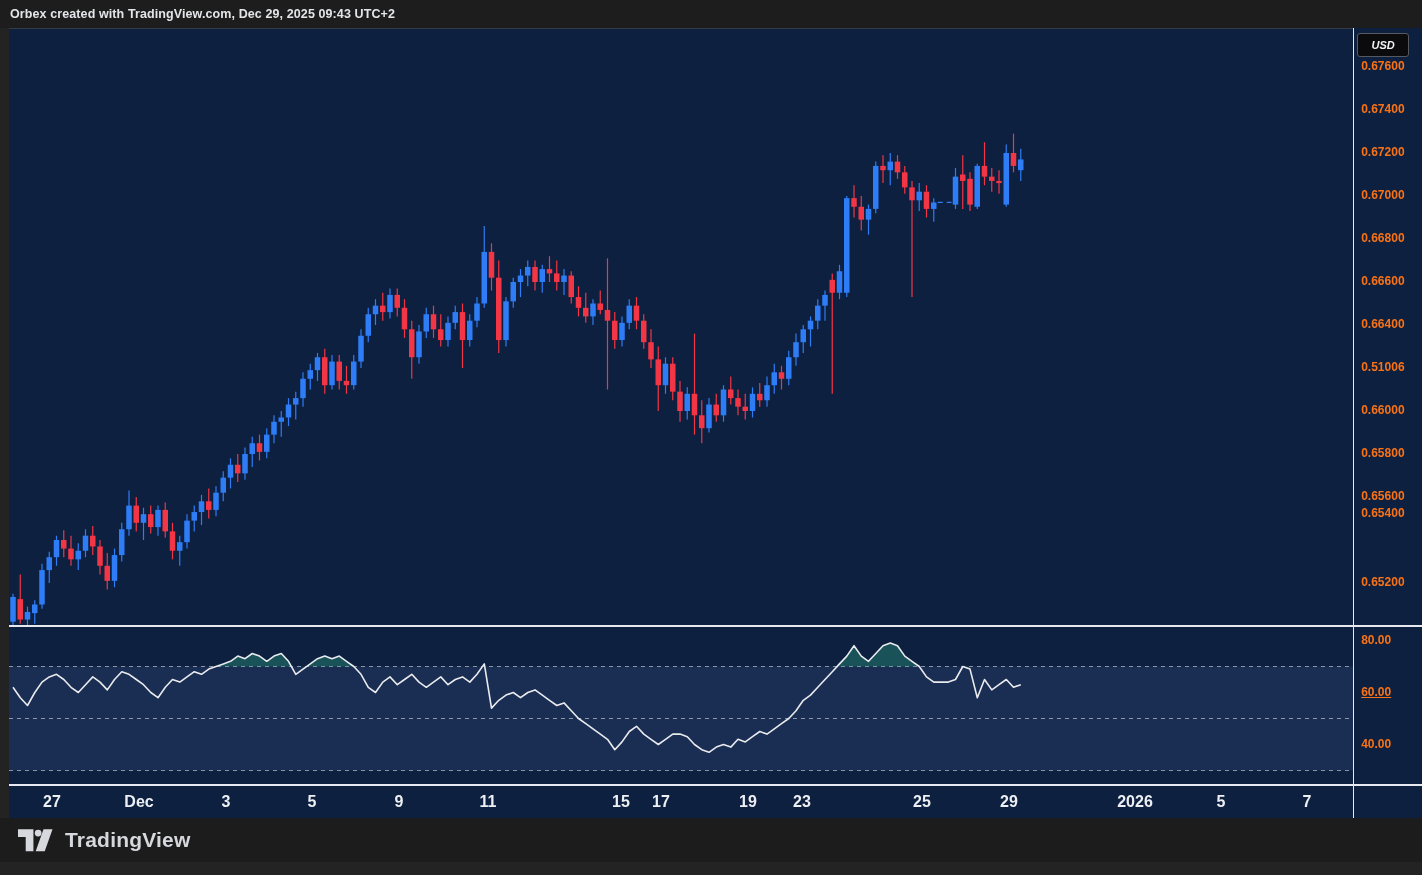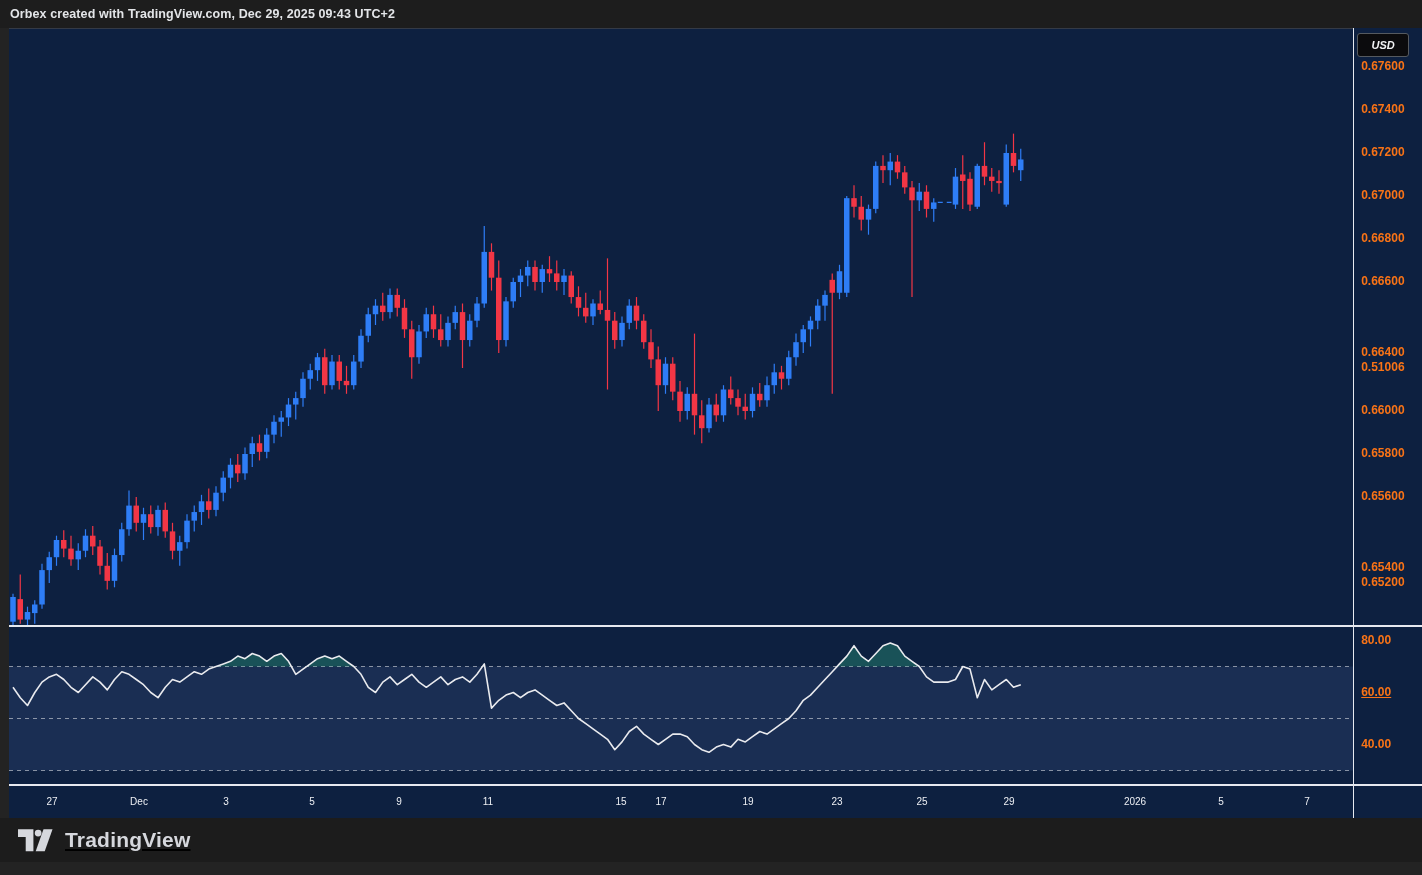--- a/index.html
+++ b/index.html
@@ -8,29 +8,29 @@
   .header span{margin-left:10px;color:#e3e5e8;font-size:12.5px;font-weight:bold;letter-spacing:.1px;}
   .chart-area{position:absolute;left:0;top:28px;width:1422px;height:790px;background:#232323;}
   .pane{position:absolute;left:9px;width:1344px;background:#0d2040;border-top:1px solid #343a46;}
   .price-pane{top:0;height:597px;}
   .rsi-pane{top:598.5px;height:157.5px;border-top:none;}
   .sep-h{position:absolute;left:9px;width:1413px;height:1.5px;background:#e6e9ef;z-index:5;}
   #sep1{top:597px;}
   #sep2{top:756px;}
   .time-axis{position:absolute;left:9px;top:757.5px;width:1344px;height:32.5px;background:#0d2040;}
   .time-label{position:absolute;top:0;height:32.5px;display:flex;align-items:center;transform:translateX(-50%);
-    color:#edeff3;font-size:10px;font-weight:normal;}
+    color:#edeff3;font-size:16px;font-weight:bold;}
   .price-axis{position:absolute;left:1354.2px;top:0;width:67.8px;height:790px;background:#0d2040;}
   .corner-ta{position:absolute;left:1354.2px;top:757.5px;width:67.8px;height:32.5px;background:#0d2040;}
   .v-sep{position:absolute;left:1353px;top:0;width:1.2px;height:790px;background:#e6e9ef;z-index:6;}
   .usd-btn{position:absolute;left:3px;top:5px;width:50px;height:22px;background:#0b0b0d;border:1px solid #555a60;
     border-radius:3px;color:#f2f3f5;font-size:11px;font-weight:bold;display:flex;align-items:center;justify-content:center;font-style:italic;}
   .ptick,.rtick{position:absolute;left:7px;color:#f97316;font-size:12px;font-weight:bold;line-height:17px;}
   svg{position:absolute;left:0;top:0;display:block;}
-  .footer{position:absolute;left:0;top:818px;width:1422px;height:44px;background:#1c1c1c;display:flex;align-items:center;text-decoration:underline;}
+  .footer{position:absolute;left:0;top:818px;width:1422px;height:44px;background:#1c1c1c;display:flex;align-items:center;}
   .brand{display:flex;align-items:center;margin-left:18px;text-decoration:none;cursor:pointer;}
   .tv-icon{position:static;width:37px;height:23px;fill:#d6d8dd;}
   .brand span{margin-left:10px;color:#d6d8dd;font-size:21px;font-weight:bold;letter-spacing:.2px;}
 </style>
 </head>
 <body>
 
 <div class="header">
   <span>Orbex created with TradingView.com, Dec 29, 2025 09:43 UTC+2</span>
 </div>
@@ -332,42 +332,42 @@
   <div class="time-axis" id="time-axis">
       <div class="time-label" style="left: 43px;">27</div>
       <div class="time-label" style="left: 130px;">Dec</div>
       <div class="time-label" style="left: 217px;">3</div>
       <div class="time-label" style="left: 303px;">5</div>
       <div class="time-label" style="left: 390px;">9</div>
       <div class="time-label" style="left: 479px;">11</div>
       <div class="time-label" style="left: 566px; margin-left: 46px;">15</div>
       <div class="time-label" style="left: 652px;">17</div>
       <div class="time-label" style="left: 739px;">19</div>
-      <div class="time-label" style="left: 828px;">23</div>
+      <div class="time-label" style="left: 793px;">23</div>
       <div class="time-label" style="left: 913px;">25</div>
       <div class="time-label" style="left: 1000px;">29</div>
       <div class="time-label" style="left: 1126px;">2026</div>
       <div class="time-label" style="left: 1212px;">5</div>
       <div class="time-label" style="left: 1298px;">7</div>
     </div>
   <div class="corner-ta"></div>
   <div class="price-axis" id="price-axis">
     <div class="usd-btn">USD</div>
   <div class="ptick" style="top: 29.5px;">0.67600</div>
       <div class="ptick" style="top: 72.5px;">0.67400</div>
       <div class="ptick" style="top: 115.5px;">0.67200</div>
       <div class="ptick" style="top: 158.5px;">0.67000</div>
       <div class="ptick" style="top: 201.5px;">0.66800</div>
       <div class="ptick" style="top: 244.5px;">0.66600</div>
-      <div class="ptick" style="top: 287.5px; margin-top: 28px;">0.66400</div>
+      <div class="ptick" style="top: 287.5px;">0.66400</div>
       <div class="ptick" style="top: 330.5px;">0.51006</div>
       <div class="ptick" style="top: 373.5px;">0.66000</div>
       <div class="ptick" style="top: 416.5px;">0.65800</div>
       <div class="ptick" style="top: 459.5px;">0.65600</div>
-      <div class="ptick" style="top: 531px;">0.65400</div>
+      <div class="ptick" style="top: 477px;">0.65400</div>
       <div class="ptick" style="top: 545.5px;">0.65200</div>
       <div class="rtick" style="top: 603.5px;">80.00</div>
       <div class="rtick" style="top: 655.5px; text-decoration: underline;">60.00</div>
       <div class="rtick" style="top: 707.5px;">40.00</div>
     </div>
   <div class="v-sep"></div>
 </div>
 
 <div class="footer">
   <a class="brand">

